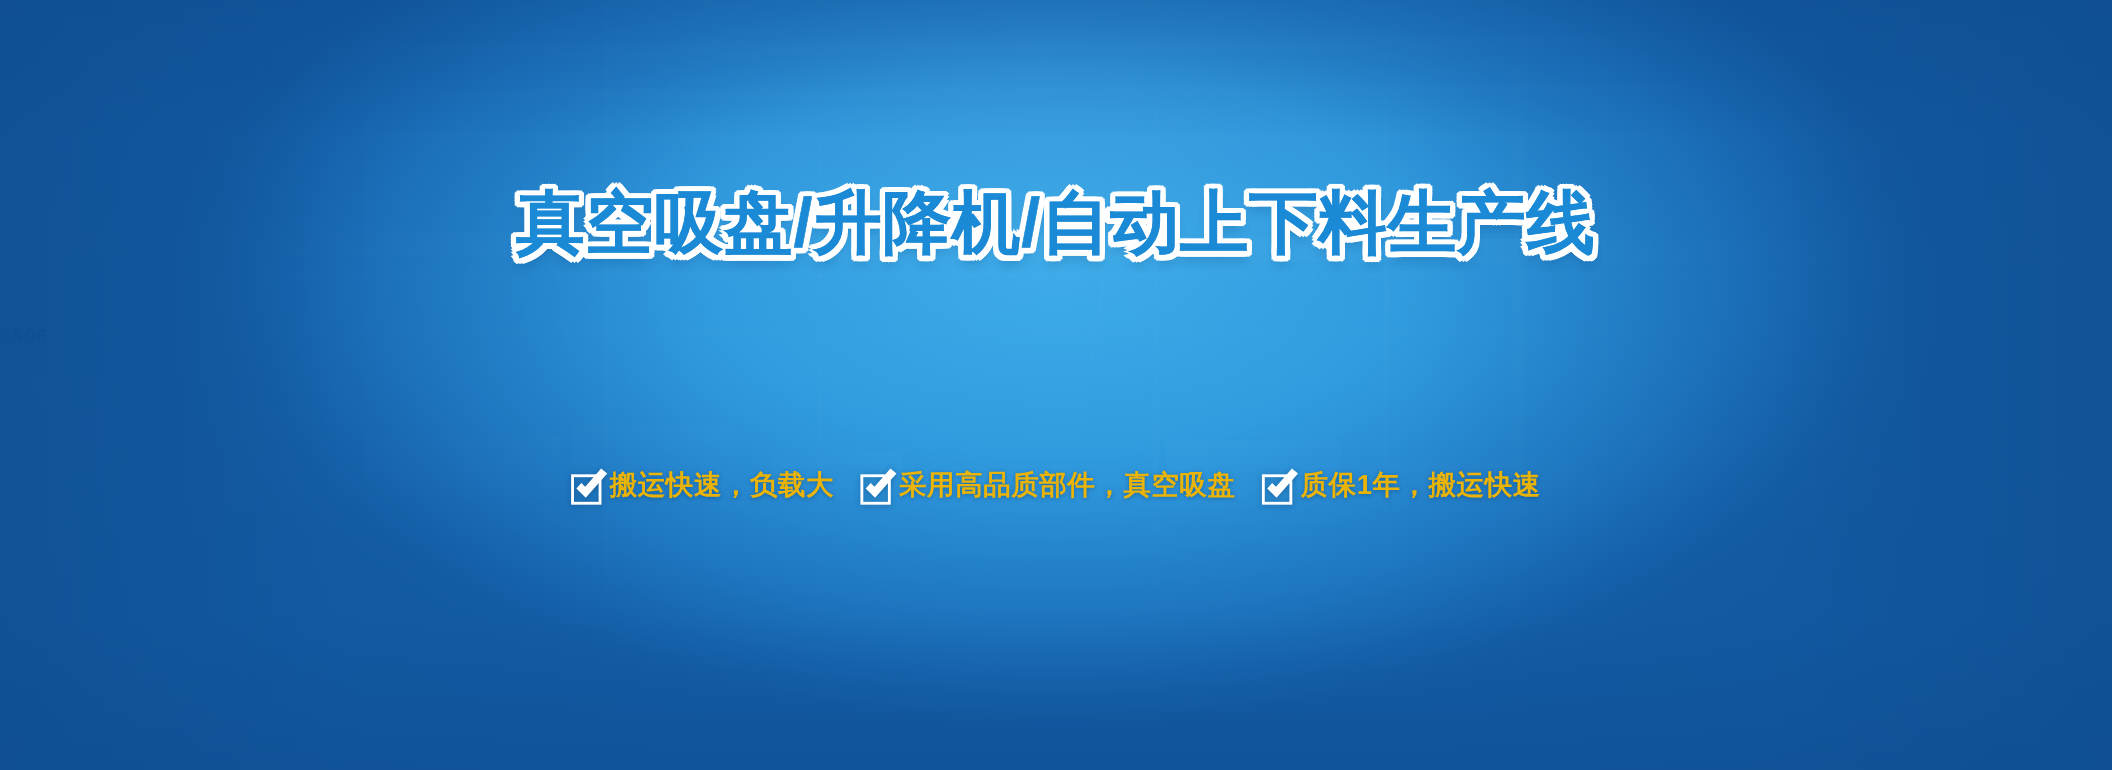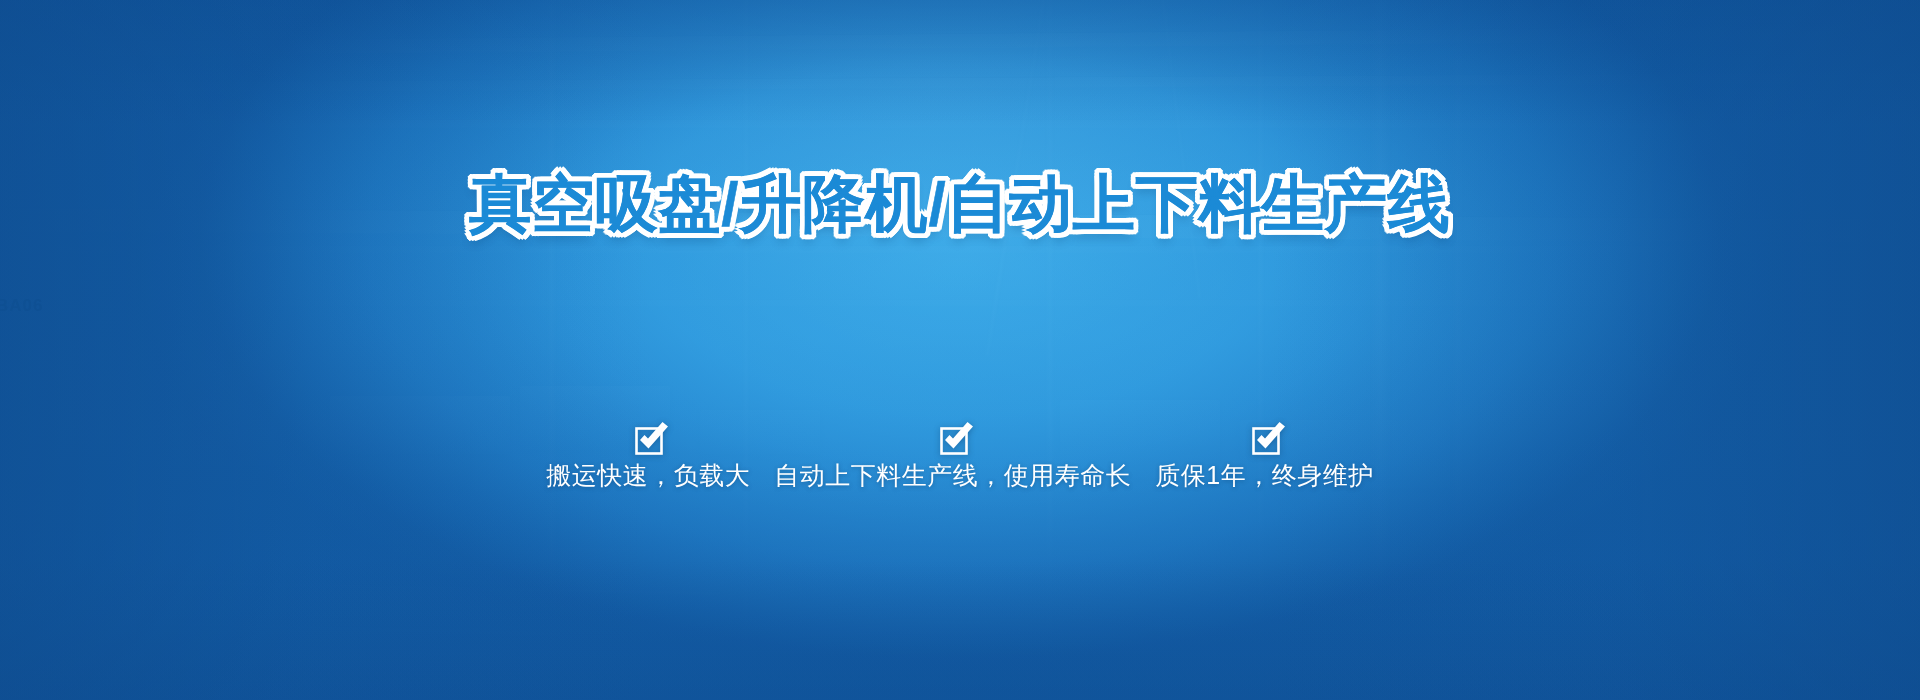--- a/index.html
+++ b/index.html
@@ -150,27 +150,26 @@
 
   .features {
     position:absolute;
     top: 424px;
     left:0; right:0;
     display:flex; justify-content:center; align-items:center;
     gap: 24px;
   }
   .feature {
     display:flex; align-items:center; gap:9px;
-    color:#ffffff;
+    color:#eab308;
     font-size: 25px;
-    font-weight: 400;
+    font-weight: 700;
     letter-spacing: 0.5px;
     white-space:nowrap;
     text-shadow: 0 1px 4px rgba(10,55,105,0.45);
-    flex-direction: column;
   }
   .cbox {
     position:relative;
     width: 26px; height: 26px;
     flex: 0 0 auto;
     display:block;
   }
   .cbox svg { position:absolute; left:-4px; top:-7px; width:40px; height:40px; display:block;
     filter: drop-shadow(0 1px 3px rgba(10,55,105,0.45)); }
 </style>
@@ -252,28 +251,28 @@
         <span>搬运快速，负载大</span>
       </div>
 
       <div class="feature">
         <span class="cbox">
           <svg viewBox="0 0 40 40" aria-hidden="true">
             <rect x="5.5" y="11.5" width="25" height="25" fill="none" stroke="#ffffff" stroke-width="2.6"></rect>
             <path d="M9 23 L17.5 31.5 L37 9.5 L31.5 5 L17 21.5 L13.5 18 Z" fill="#ffffff"></path>
           </svg>
         </span>
-        <span>自动上下料生产线，使用寿命长</span>
+        <span>采用高品质部件，真空吸盘</span>
       </div>
 
       <div class="feature">
         <span class="cbox">
           <svg viewBox="0 0 40 40" aria-hidden="true">
             <rect x="5.5" y="11.5" width="25" height="25" fill="none" stroke="#ffffff" stroke-width="2.6"></rect>
             <path d="M9 23 L17.5 31.5 L37 9.5 L31.5 5 L17 21.5 L13.5 18 Z" fill="#ffffff"></path>
           </svg>
         </span>
-        <span>质保1年，终身维护</span>
+        <span>质保1年，搬运快速</span>
       </div>
 
     </div>
   </div>
 </div>
 
 </body></html>

